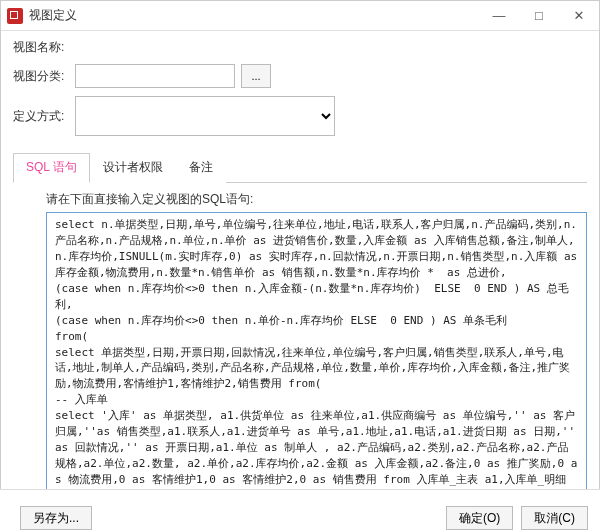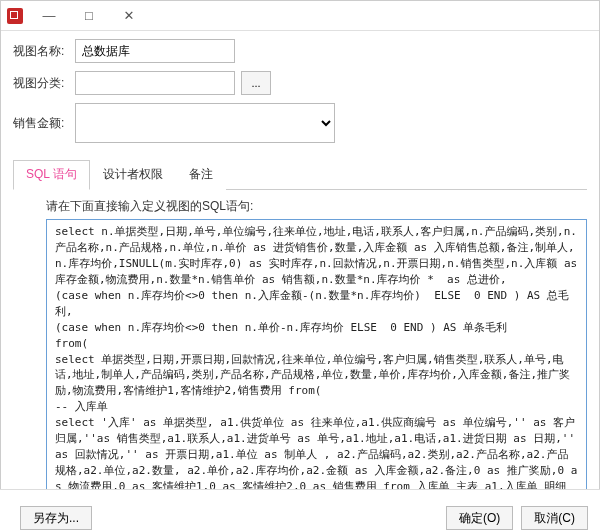--- a/index.html
+++ b/index.html
@@ -133,39 +133,39 @@
     .footer .btn { margin-left: 8px; margin-top: 15px; }
     ::-webkit-scrollbar { width: 16px; }
     ::-webkit-scrollbar-track { background: #f0f0f0; }
     ::-webkit-scrollbar-thumb { background: #c8c8c8; }
   </style>
 </head>
 <body>
 
 <div class="titlebar">
   <span class="icon"></span>
+  <span class="title">视图定义</span>
   <div class="win-btns">
     <div class="win-btn">—</div>
     <div class="win-btn">□</div>
     <div class="win-btn">✕</div>
   </div>
 </div>
 
 <div class="form-area">
   <div class="form-row">
     <span class="form-label">视图名称:</span>
-    <input class="form-input name" value="总数据库" style="">
   </div>
   <div class="form-row">
     <span class="form-label">视图分类:</span>
     <input class="form-input cat" value="" style="">
     <button class="browse-btn">...</button>
   </div>
   <div class="form-row">
-    <span class="form-label">销售金额:</span>
+    <span class="form-label">定义方式:</span>
     <select class="form-select">
       <option>直接输入SQL语句</option>
     </select>
   </div>
 </div>
 
 <div class="tabs">
   <div class="tab active">SQL 语句</div>
   <div class="tab">设计者权限</div>
   <div class="tab">备注</div>

